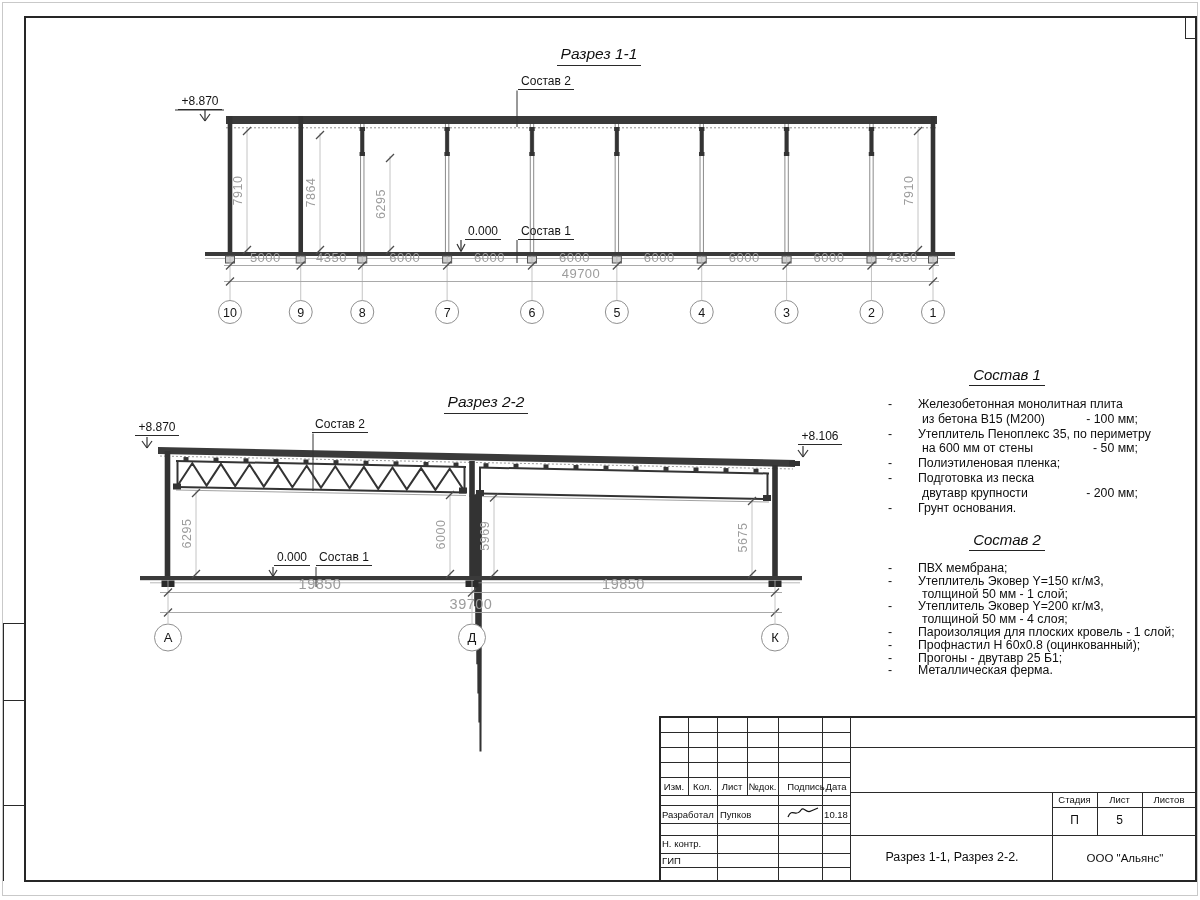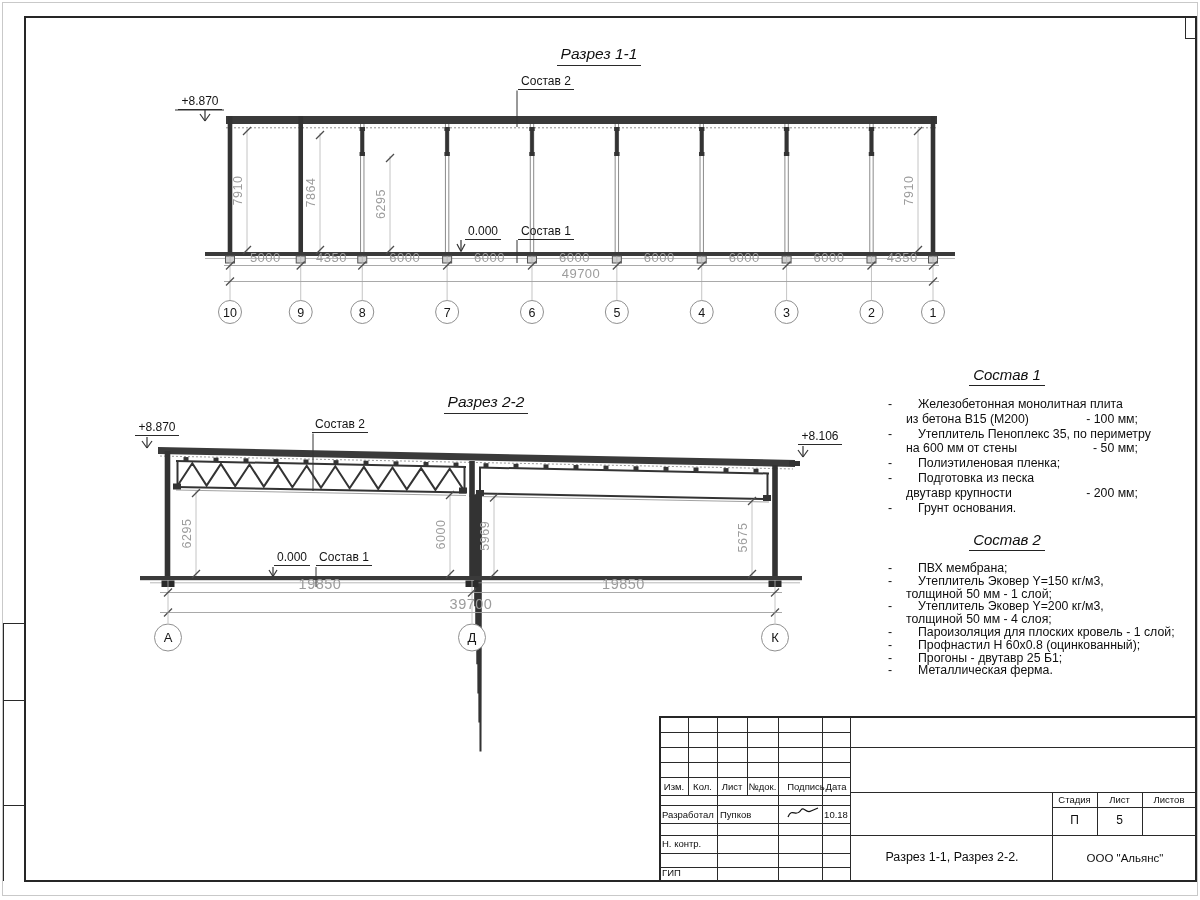--- a/index.html
+++ b/index.html
@@ -15,21 +15,21 @@
   .sec-title{position:absolute;text-align:center;font-style:italic;font-size:15.5px;color:#111;white-space:nowrap}
   .sec-title>span{display:inline-block;border-bottom:1.2px solid #2a2a2a;padding:0 4px 2px}
   .sostav{position:absolute}
   .sostav-title{text-align:center;font-style:italic;font-size:15px;color:#0e0e0e;margin-bottom:11px;white-space:nowrap}
   .sostav-title>span{display:inline-block;border-bottom:1.1px solid #222;padding:0 4px 2px}
   .srow{position:relative;white-space:nowrap;font-size:12.3px;color:#0e0e0e}
   .s1rows .srow{line-height:14.8px}
   .s2rows .srow{line-height:12.8px}
   .srow .dash{position:absolute;left:12px}
   .srow .txt{margin-left:42px}
-  .srow.cont .txt{margin-left:30px}
+  .srow.cont .txt{margin-left:46px}
   .srow .val{position:absolute;right:0}
   .notes{position:absolute;font-size:13px;color:#0e0e0e;line-height:16.5px;white-space:nowrap}
   .tb-h,.tb-v{position:absolute;background:#2a2a2a}
   .tb-h{height:1.2px}.tb-v{width:1.2px}
   .tb-t{position:absolute;color:#0e0e0e;white-space:nowrap;line-height:12px}
   .tb-outer{position:absolute;left:659px;top:716px;width:538px;height:166px;border:2px solid #262626}
 </style>
 </head>
 <body>
 
@@ -352,21 +352,21 @@
       <div class="tb-t" style="left: 717px; top: 781px; width: 30px; text-align: center; font-size: 9.5px;">Лист</div>
       <div class="tb-t" style="left: 747px; top: 781px; width: 31px; text-align: center; font-size: 9.5px;">№док.</div>
       <div class="tb-t" style="left: 784px; top: 781px; width: 44px; text-align: center; font-size: 9.5px;">Подпись</div>
       <div class="tb-t" style="left: 822px; top: 781px; width: 28px; text-align: center; font-size: 9.5px;">Дата</div>
       <div class="tb-t" style="left: 662px; top: 809px; width: 55px; text-align: left; font-size: 9.5px;">Разработал</div>
       <div class="tb-t" style="left: 720px; top: 809px; width: 56px; text-align: left; font-size: 9.5px;">Пупков</div>
       <div class="tb-t" style="left: 822px; top: 809px; width: 28px; text-align: center; font-size: 9.5px;">10.18</div>
       <div class="tb-t" style="left: 662px; top: 838px; width: 55px; text-align: left; font-size: 9.5px;">Н. контр.</div>
       <div class="tb-t" style="left: 720px; top: 838px; width: 56px; text-align: left; font-size: 9.5px;"></div>
       <div class="tb-t" style="left: 822px; top: 838px; width: 28px; text-align: center; font-size: 9.5px;"></div>
-      <div class="tb-t" style="left: 662px; top: 855px; width: 55px; text-align: left; font-size: 9.5px; margin-top: 12px;">ГИП</div>
+      <div class="tb-t" style="left: 662px; top: 855px; width: 55px; text-align: left; font-size: 9.5px;">ГИП</div>
       <div class="tb-t" style="left: 720px; top: 855px; width: 56px; text-align: left; font-size: 9.5px;"></div>
       <div class="tb-t" style="left: 822px; top: 855px; width: 28px; text-align: center; font-size: 9.5px;"></div>
       <div class="tb-t" style="left: 1052px; top: 794px; width: 45px; text-align: center; font-size: 9.5px;">Стадия</div>
       <div class="tb-t" style="left: 1097px; top: 794px; width: 45px; text-align: center; font-size: 9.5px;">Лист</div>
       <div class="tb-t" style="left: 1142px; top: 794px; width: 54px; text-align: center; font-size: 9.5px;">Листов</div>
       <div class="tb-t" style="left: 1052px; top: 814px; width: 45px; text-align: center; font-size: 12px;">П</div>
       <div class="tb-t" style="left: 1097px; top: 814px; width: 45px; text-align: center; font-size: 12px;">5</div>
       <div class="tb-t" style="left: 1142px; top: 814px; width: 54px; text-align: center; font-size: 12px;"></div>
       <div class="tb-t" style="left: 852px; top: 851px; width: 200px; text-align: center; font-size: 12.5px;">Разрез 1-1, Разрез 2-2.</div>
       <div class="tb-t" style="left: 1054px; top: 852px; width: 142px; text-align: center; font-size: 11.5px;">ООО "Альянс"</div>

